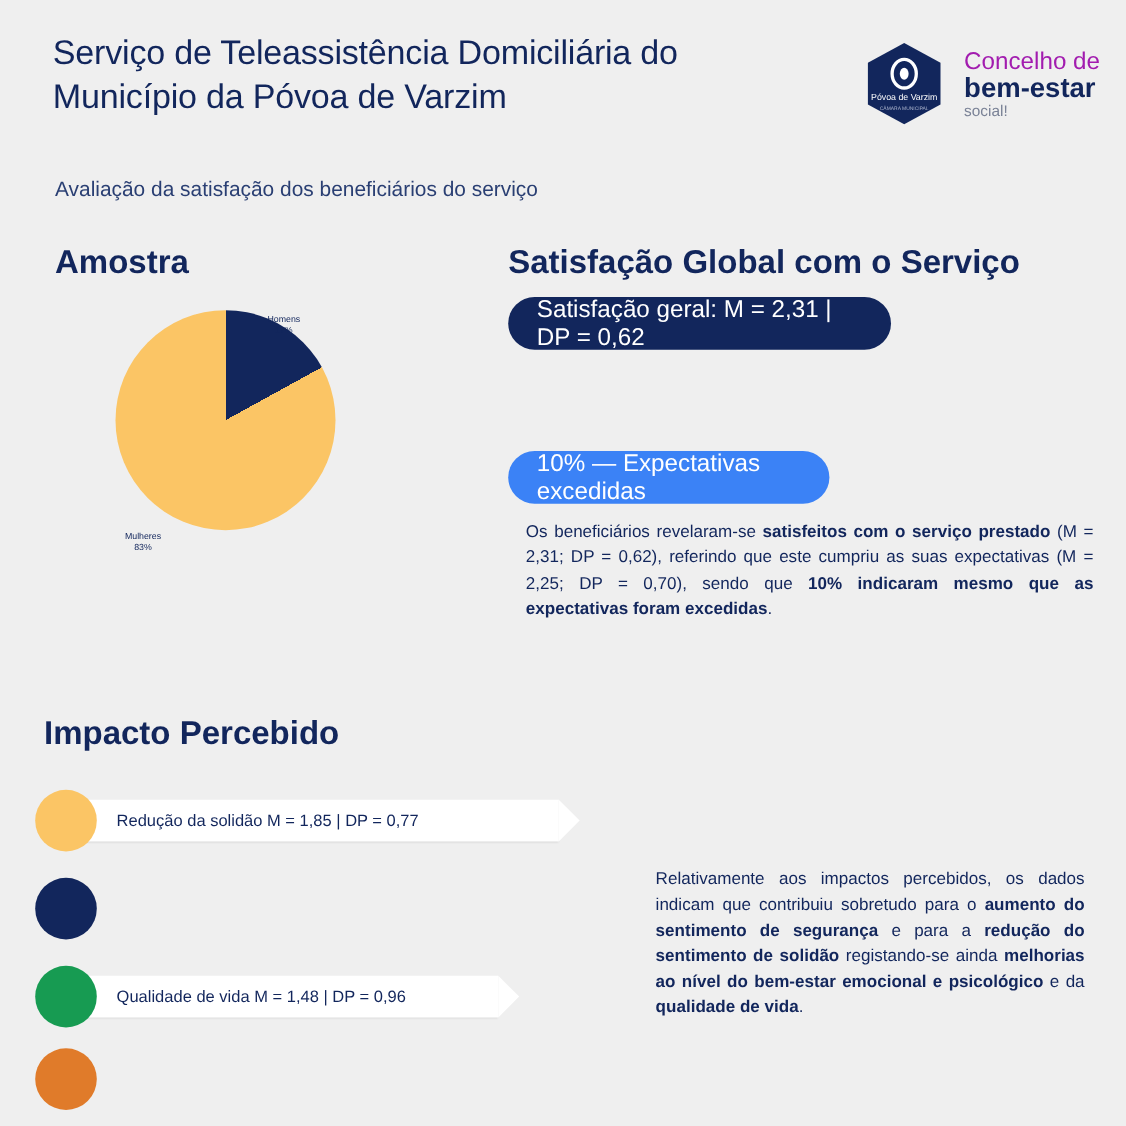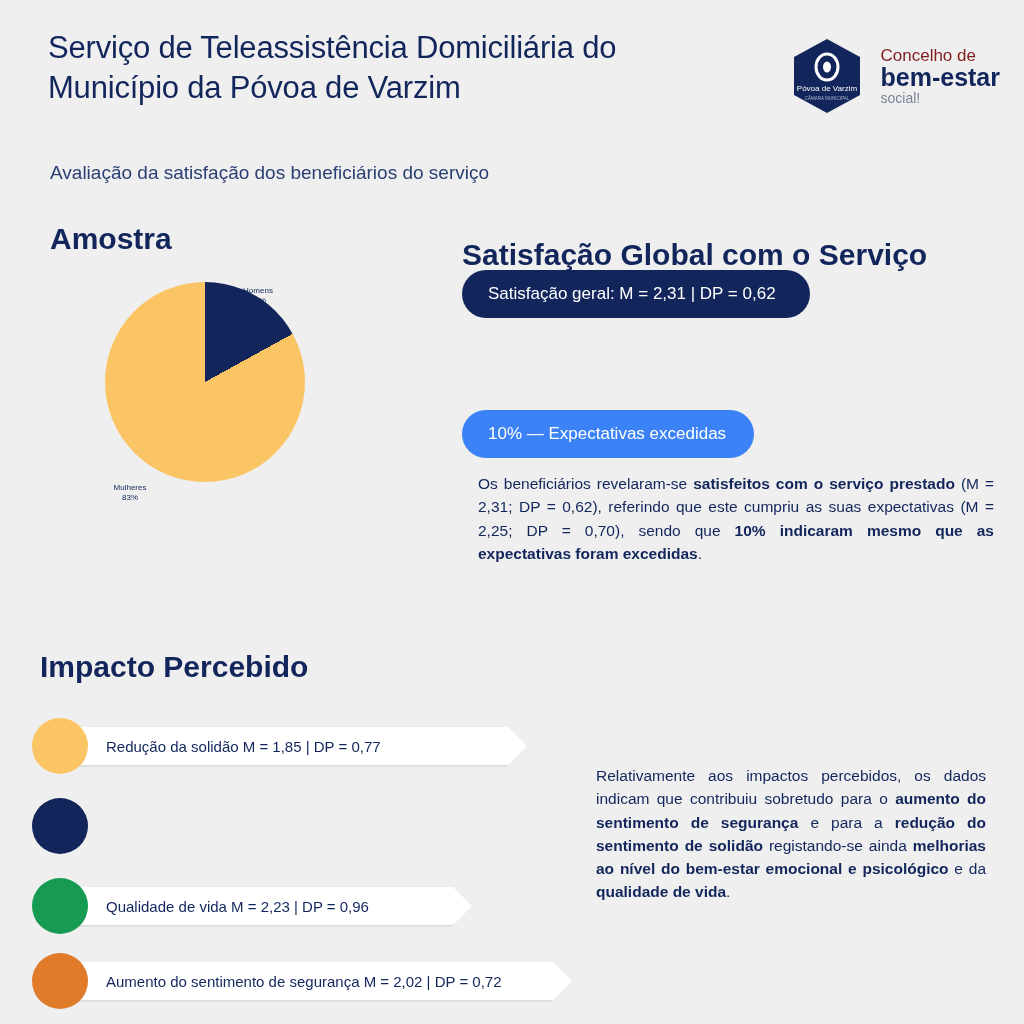--- a/index.html
+++ b/index.html
@@ -43,33 +43,33 @@
   }
   .logo-badge {
     width: 80px; height: 80px;
     position: relative;
   }
   .logo-badge svg { display: block; }
   .logo-text {
     line-height: 1.05;
     color: #12265c;
   }
-  .logo-text .l1 { font-size: 17px; font-weight: normal; color:#7f1d1d; }
+  .logo-text .l1 { font-size: 22px; font-weight: normal; color:#a21caf; }
   .logo-text .l2 { font-size: 25px; font-weight: bold; color:#12265c; }
   .logo-text .l3 { font-size: 14px; font-weight: normal; color:#7a8296; }
 
   
   .sec-title {
     position: absolute;
     font-size: 30px;
     font-weight: bold;
     color: #12265c;
   }
   #title-amostra { left: 50px; top: 222px; }
-  #title-satisfacao { left: 462px; top: 222px; margin-top: 16px; }
+  #title-satisfacao { left: 462px; top: 222px; }
   #title-impacto { left: 40px; top: 650px; }
 
   
   .pie-wrap { position: absolute; left: 105px; top: 282px; width: 200px; height: 200px; }
   .pie {
     width: 200px; height: 200px; border-radius: 50%;
   }
   .pie-lbl {
     position: absolute;
     font-size: 8px;
@@ -93,37 +93,37 @@
     font-size: 17px;
     line-height: 1.45;
   }
 
   
   .pill {
     position: absolute;
     border-radius: 24px;
     display: flex; align-items: center;
     padding: 0 26px;
-    font-size: 17px;
+    font-size: 22px;
     height: 48px;
   }
   #pill-1 { left: 462px; top: 270px; width: 348px; background: #12265c; color: #fff; }
   #pill-2 { left: 462px; top: 330px; width: 408px; background: #fbc565; color: #12265c; }
   #pill-3 { left: 462px; top: 410px; width: 292px; background: #3b82f6; color: #fff; }
 
   
   .para {
     position: absolute;
     font-size: 15.5px;
     line-height: 1.5;
     color: #12265c;
     text-align: justify;
   }
   #para-satisfacao { left: 478px; top: 472px; width: 516px; }
-  #para-impacto { left: 596px; top: 764px; width: 390px; }
+  #para-impacto { left: 596px; top: 788px; width: 390px; }
   .para b { font-weight: bold; }
 
   
   .impact-row {
     position: absolute;
     height: 56px;
     left: 32px;
     display: flex; align-items: center;
   }
   .impact-dot {
@@ -217,24 +217,23 @@
 
   <div class="impact-row" id="impact-0">
     <div class="impact-dot" style="background:#fbc565"></div>
     <div class="arrow">Redução da solidão M = 1,85 | DP = 0,77</div>
   </div>
   <div class="impact-row" id="impact-1">
     <div class="impact-dot" style="background:#12265c"></div>
   </div>
   <div class="impact-row" id="impact-2">
     <div class="impact-dot" style="background:#179b52"></div>
-    <div class="arrow">Qualidade de vida M = 2,23 | DP = 0,96</div>
+    <div class="arrow">Qualidade de vida M = 1,48 | DP = 0,96</div>
   </div>
   <div class="impact-row" id="impact-3">
     <div class="impact-dot" style="background:#e07b2a"></div>
-    <div class="arrow">Aumento do sentimento de segurança  M = 2,02 | DP = 0,72</div>
   </div>
 
   <div class="para" id="para-impacto">
     <span>Relativamente aos impactos percebidos, os dados indicam que contribuiu sobretudo para o </span><b>aumento do sentimento de segurança</b><span> e para a </span><b>redução do sentimento de solidão</b><span> registando-se ainda </span><b>melhorias ao nível do bem-estar emocional e psicológico</b><span> e da </span><b>qualidade de vida</b><span>.</span>
   </div>
 
 </div>
 
 </body></html>

